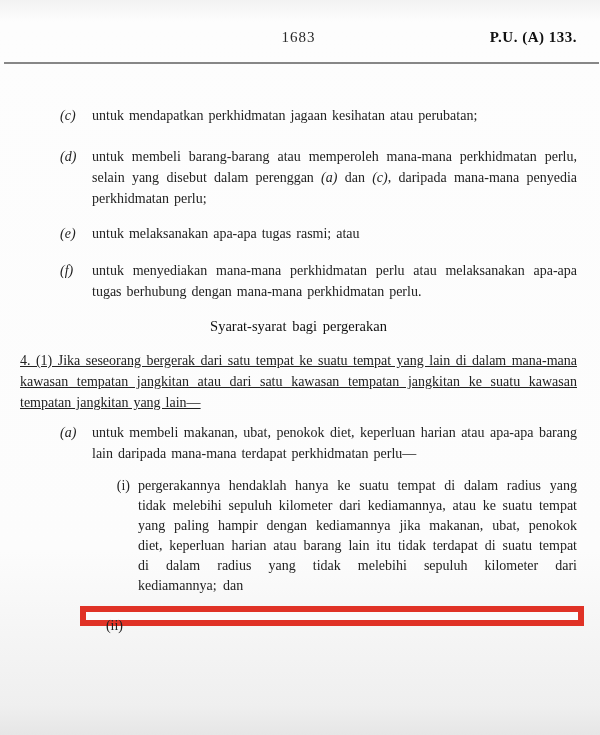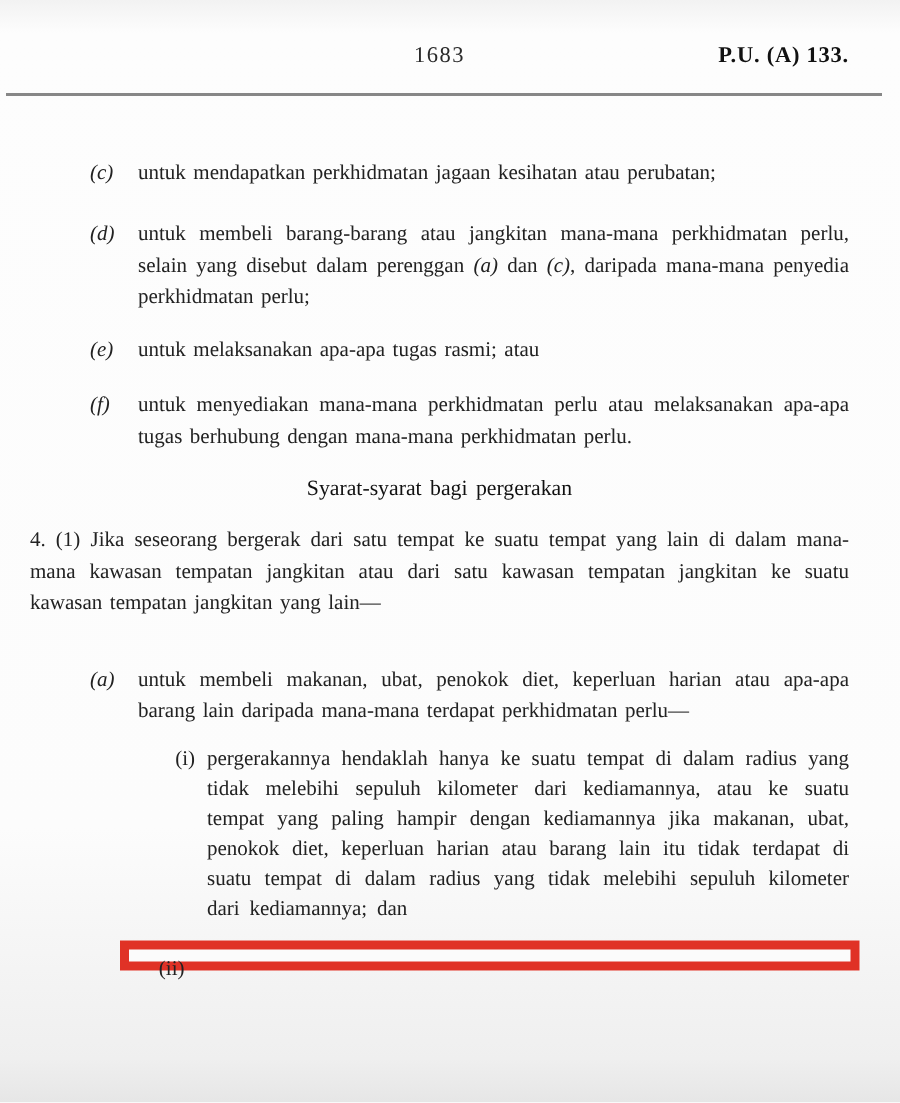--- a/index.html
+++ b/index.html
@@ -3,31 +3,31 @@
 <meta charset="utf-8">
 <style>
   * { margin:0; padding:0; box-sizing:border-box; }
   html, body { width:600px; background:#fff; }
   .page {
     position:relative;
     width:600px; height:735px; overflow:hidden;
     background:linear-gradient(180deg,#f2f2f2 0%, #fdfdfd 3%, #fcfcfc 75%, #efefef 96%, #e6e6e6 100%);
     font-family:"Liberation Serif","DejaVu Serif",serif;
     color:#222;
-    padding:28px 34px 0 20px;
+    padding:28px 23px 0 20px;
   }
   .hdr { position:relative; height:19px; font-size:15px; line-height:19px; }
   .hdr .pgnum { position:absolute; left:0; right:0; text-align:center; letter-spacing:1px; color:#2a2a2a; }
   .hdr .ref { position:absolute; right:0; top:0; font-weight:bold; letter-spacing:.5px; color:#111; }
   .rule { border:none; border-top:2px solid #878787; margin:15px -22px 0 -16px; }
   .content { margin-top:41px; font-size:14px; line-height:21px; text-align:justify; word-spacing:1.5px; }
   .li1 { position:relative; margin-left:72px; }
   .li1 > .lbl { position:absolute; left:-32px; top:0; font-style:italic; }
   .mb20{margin-bottom:20px;} .mb16{margin-bottom:16px;} .mb14{margin-bottom:14px;}
-  .mb12{margin-bottom:12px;} .mb15{margin-bottom:30px;}
+  .mb12{margin-bottom:12px;} .mb15{margin-bottom:9px;text-decoration:underline;}
   .para3 { text-indent:18px; margin-bottom:31px; }
   .heading { font-size:14.5px; font-weight:normal; line-height:21px; margin-bottom:13px; text-align:center; word-spacing:2px; color:#111; }
   .it { font-style:italic; }
   .li2 { position:relative; margin-left:118px; line-height:20px; word-spacing:3px; }
   .li2 > .lbl2 { position:absolute; left:-44px; top:0; width:36px; text-align:right; font-style:normal; }
   .li2.mb10 { margin-bottom:10px; }
   .hlbox {
     margin-left:60px; margin-right:-7px;
     border:6px solid var(--highlight,#e03226);
     background:#fbfbfb;
@@ -49,21 +49,21 @@
 
   <div class="content">
 
     <div class="li1 mb20">
       <span class="lbl">(c)</span>
       <span>untuk mendapatkan perkhidmatan jagaan kesihatan atau perubatan;</span>
     </div>
 
     <div class="li1 mb14">
       <span class="lbl">(d)</span>
-      <span><span>untuk membeli barang-barang atau jangkitan mana-mana perkhidmatan perlu, selain yang disebut dalam perenggan </span><span class="it">(a)</span><span> dan </span><span class="it">(c)</span><span>, daripada mana-mana penyedia perkhidmatan perlu;</span></span>
+      <span><span>untuk membeli barang-barang atau memperoleh mana-mana perkhidmatan perlu, selain yang disebut dalam perenggan </span><span class="it">(a)</span><span> dan </span><span class="it">(c)</span><span>, daripada mana-mana penyedia perkhidmatan perlu;</span></span>
     </div>
 
     <div class="li1 mb16">
       <span class="lbl">(e)</span>
       <span>untuk melaksanakan apa-apa tugas rasmi; atau</span>
     </div>
 
     <div class="li1 mb14">
       <span class="lbl">(f)</span>
       <span>untuk menyediakan mana-mana perkhidmatan perlu atau melaksanakan apa-apa tugas berhubung dengan mana-mana perkhidmatan perlu.</span>

